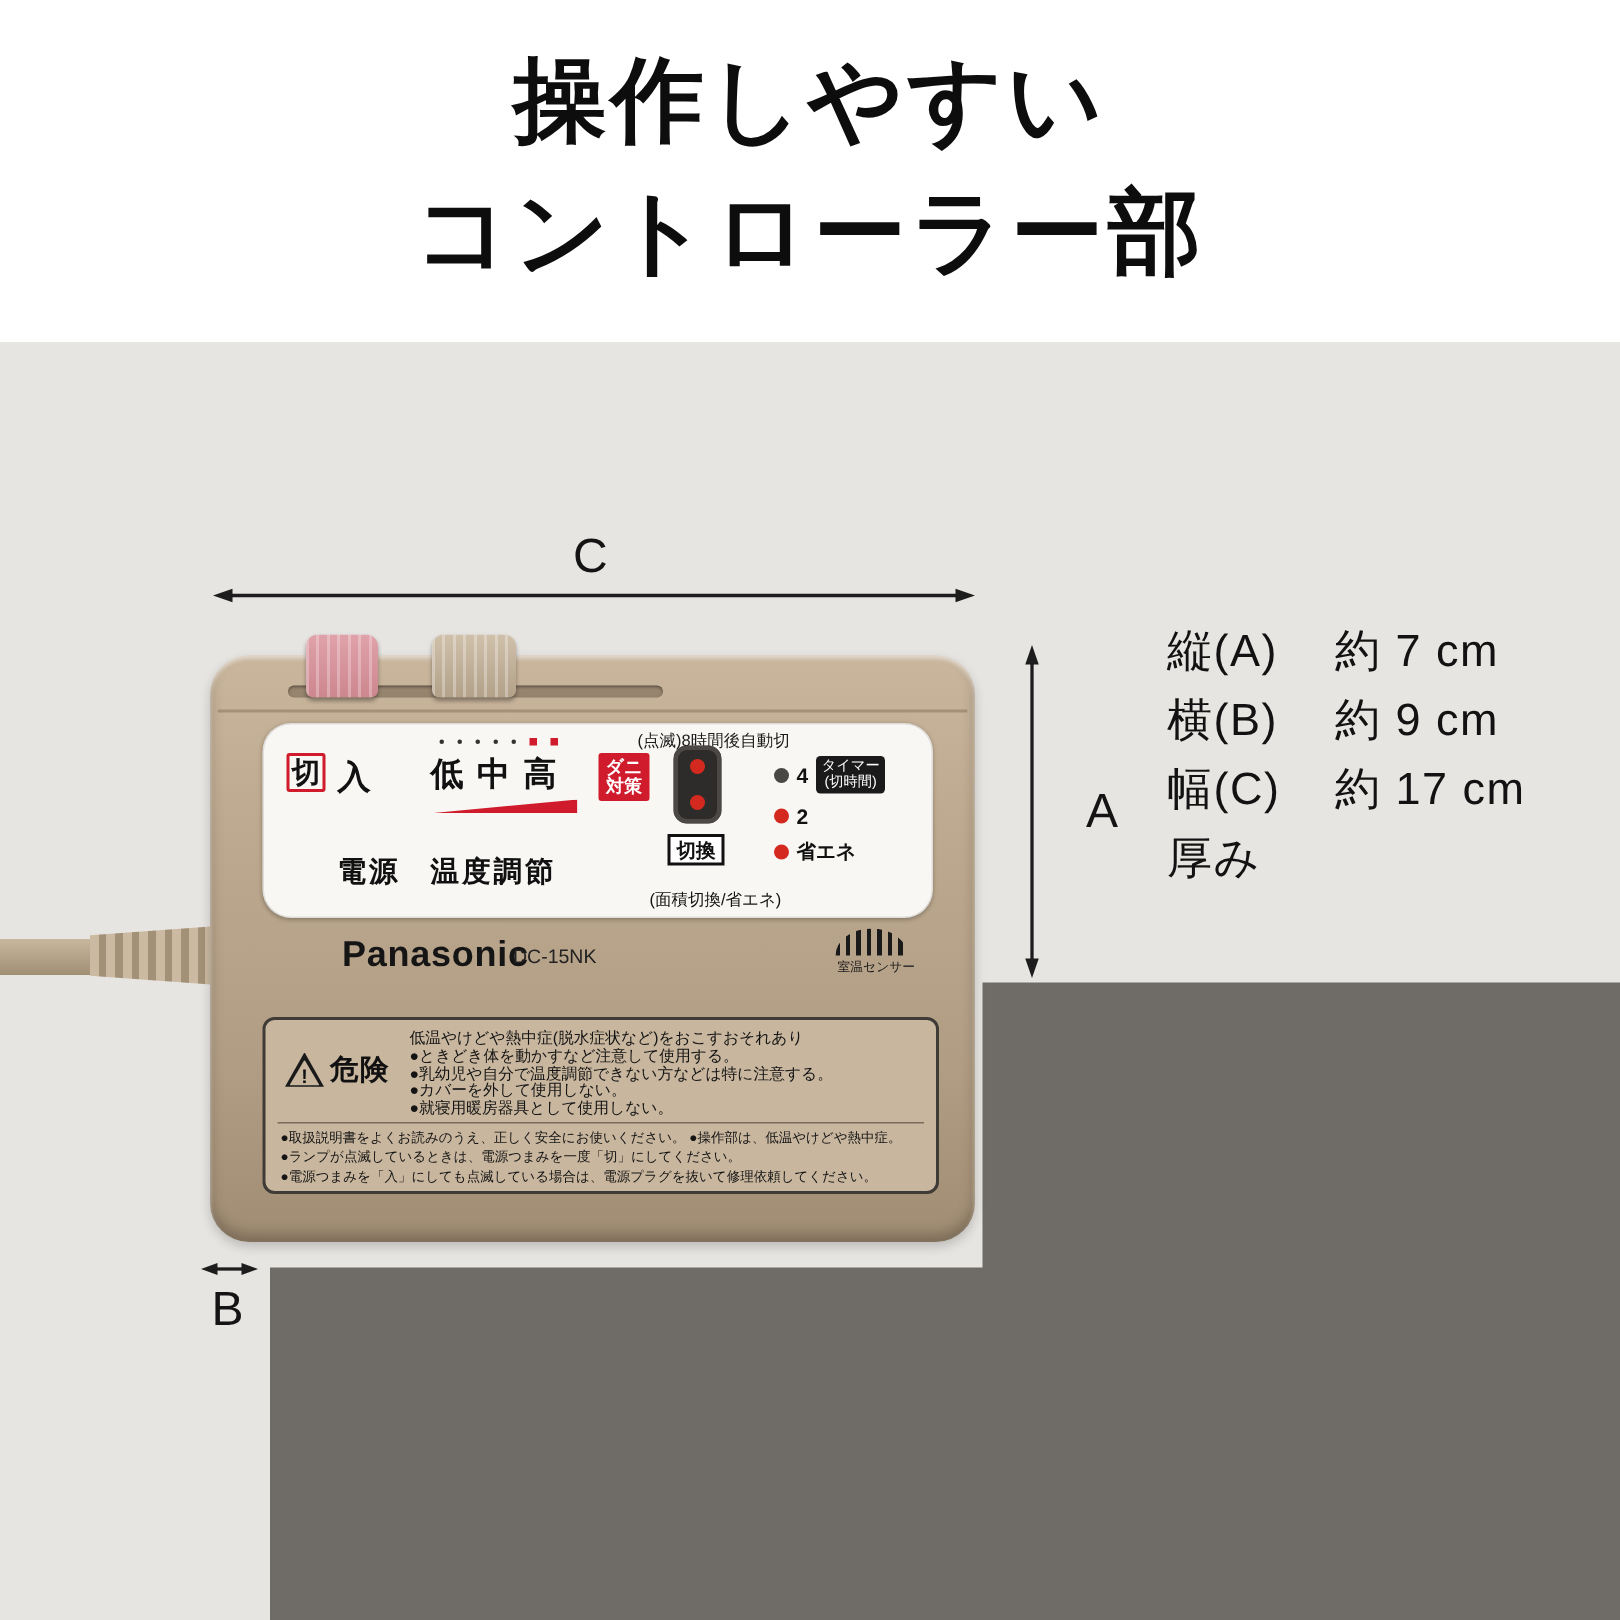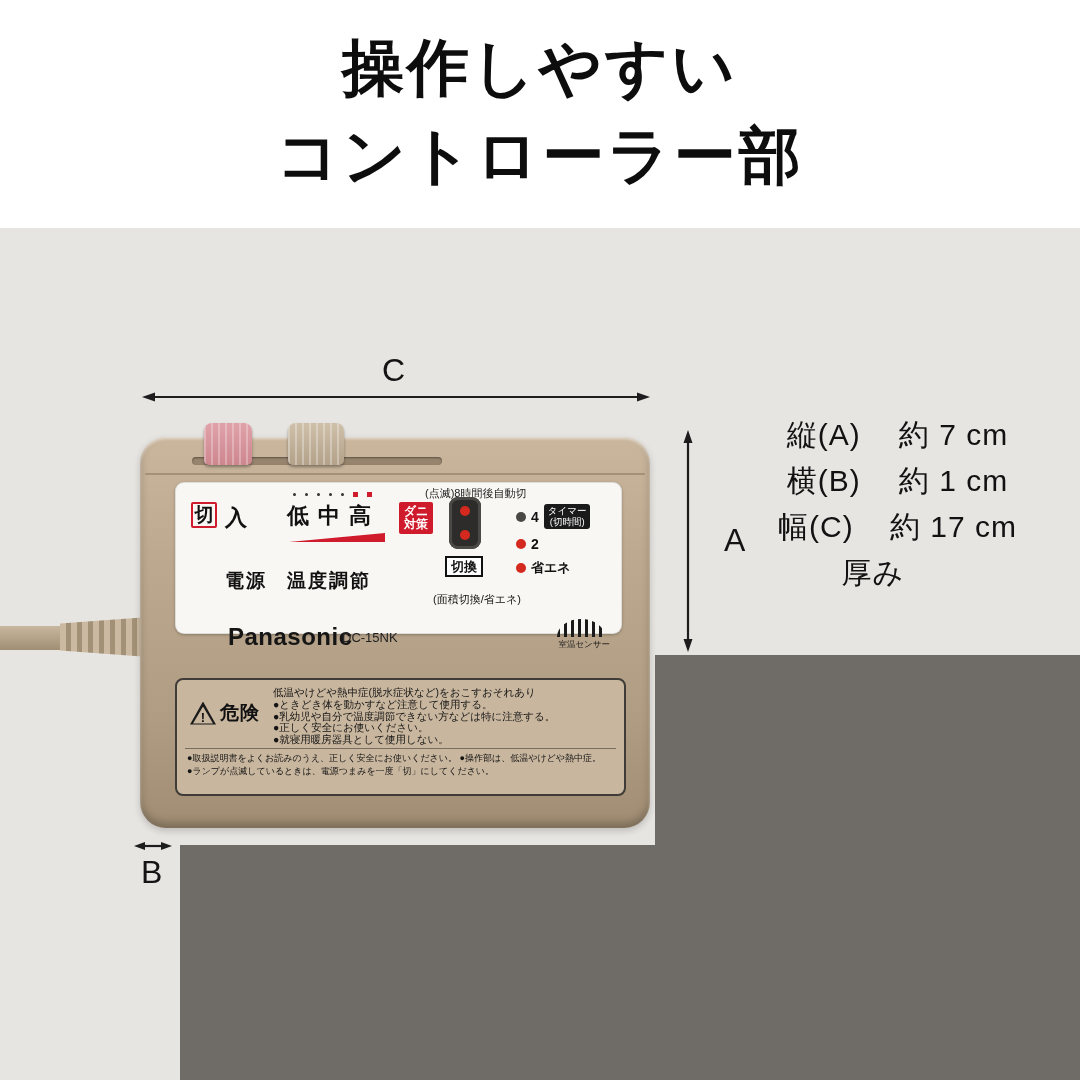--- a/index.html
+++ b/index.html
@@ -19,21 +19,21 @@
   .arrow{position:absolute;}
   .arrow-c{left:142px;top:391px;}
   .arrow-a{left:682px;top:430px;}
   .arrow-b{left:134px;top:840px;}
   .dim-letter{position:absolute;font-size:32px;color:#141414;}
   .label-c{left:382px;top:352px;}
   .label-a{left:724px;top:522px;}
   .label-b{left:141px;top:854px;}
 
   .specs{position:absolute;left:778px;top:412px;}
-  .spec-row{display:flex;font-size:30px;line-height:46px;color:#121212;letter-spacing:1px;font-weight:500;justify-content:center;}
+  .spec-row{display:flex;font-size:30px;line-height:46px;color:#121212;letter-spacing:1px;font-weight:500;}
   .spec-label{width:112px;}
 
   
   .cord{position:absolute;left:0;top:626px;width:72px;height:24px;
         background:linear-gradient(180deg,#c7b79e,#a18f74);border-radius:0 5px 5px 0;}
   .relief{position:absolute;left:60px;top:616px;width:92px;height:42px;
         background:repeating-linear-gradient(90deg,#cbbaa1 0 6px,#a2917六 6px 11px);
         background:repeating-linear-gradient(90deg,#cbbaa1 0 6px,#a29176 6px 11px);
         clip-path:polygon(0 18%,100% 2%,100% 98%,0 82%);}
 
@@ -46,21 +46,21 @@
         border-radius:4px;box-shadow:inset 0 1px 2px rgba(0,0,0,.4);}
   .knob{position:absolute;top:-14px;border-radius:8px 8px 5px 5px;box-shadow:0 2px 3px rgba(0,0,0,.35);}
   .knob-pink{left:64px;width:48px;height:42px;
         background:repeating-linear-gradient(90deg,rgba(255,255,255,.28) 0 2px,rgba(0,0,0,0) 2px 7px),
                    linear-gradient(180deg,#e0a2aa,#cd868e);}
   .knob-beige{left:148px;width:56px;height:42px;
         background:repeating-linear-gradient(90deg,rgba(255,255,255,.3) 0 2px,rgba(0,0,0,0) 2px 7px),
                    linear-gradient(180deg,#cfc0aa,#b3a189);}
 
   
-  .panel{position:absolute;left:35px;top:45px;width:447px;height:152px;background:#f8f7f3;border-radius:9px;
+  .panel{position:absolute;left:35px;top:45px;width:447px;height:130px;background:#f8f7f3;border-radius:19px;
         box-shadow:inset 0 0 0 1px rgba(0,0,0,.1),0 1px 3px rgba(0,0,0,.25);}
   .panel div,.panel span{box-sizing:border-box;}
   .note-top{position:absolute;left:250px;top:4px;font-size:11px;color:#1b1b1b;white-space:nowrap;}
   .ticks{position:absolute;left:118px;top:10px;display:flex;gap:9px;align-items:center;}
   .tick-b{width:3px;height:3px;background:#333;border-radius:50%;}
   .tick-r{width:5px;height:5px;background:#cf1b2b;}
   .off-box{position:absolute;left:16px;top:20px;width:26px;height:26px;border:2px solid #cf1b2b;border-radius:2px;
         display:flex;align-items:center;justify-content:center;font-size:19px;font-weight:bold;color:#111;}
   .on-label{position:absolute;left:50px;top:21px;font-size:22px;font-weight:bold;}
   .levels{position:absolute;left:112px;top:19px;font-size:22px;font-weight:bold;letter-spacing:9px;white-space:nowrap;}
@@ -145,21 +145,21 @@
   </svg>
   <div class="dim-letter label-b">B</div>
 
   <div class="specs">
     <div class="spec-row">
       <span class="spec-label">縦(A)</span>
       <span class="spec-value">約 7 cm</span>
     </div>
     <div class="spec-row">
       <span class="spec-label">横(B)</span>
-      <span class="spec-value">約 1 cm</span>
+      <span class="spec-value">約 9 cm</span>
     </div>
     <div class="spec-row">
       <span class="spec-label">幅(C)</span>
       <span class="spec-value">約 17 cm</span>
     </div>
     <div class="spec-row">
       <span class="spec-label">厚み</span>
     </div>
   </div>
 
@@ -237,24 +237,25 @@
         <div class="warn-tri">
           <div class="warn-tri-inner"></div>
           <span class="warn-tri-mark">!</span>
         </div>
         <span class="danger-text">危険</span>
       </div>
       <div class="warn-lines">
         <div>低温やけどや熱中症(脱水症状など)をおこすおそれあり</div>
         <div>●ときどき体を動かすなど注意して使用する。</div>
         <div>●乳幼児や自分で温度調節できない方などは特に注意する。</div>
-        <div>●正しく安全にお使いください。</div>
+        <div>●カバーを外して使用しない。</div>
         <div>●就寝用暖房器具として使用しない。</div>
       </div>
       <div class="warn-divider"></div>
       <div class="warn-footer">
         <div>●取扱説明書をよくお読みのうえ、正しく安全にお使いください。 ●操作部は、低温やけどや熱中症。</div>
         <div>●ランプが点滅しているときは、電源つまみを一度「切」にしてください。</div>
+        <div>●電源つまみを「入」にしても点滅している場合は、電源プラグを抜いて修理依頼してください。</div>
       </div>
     </div>
   </div>
 
 </div>
 
 </body></html>

